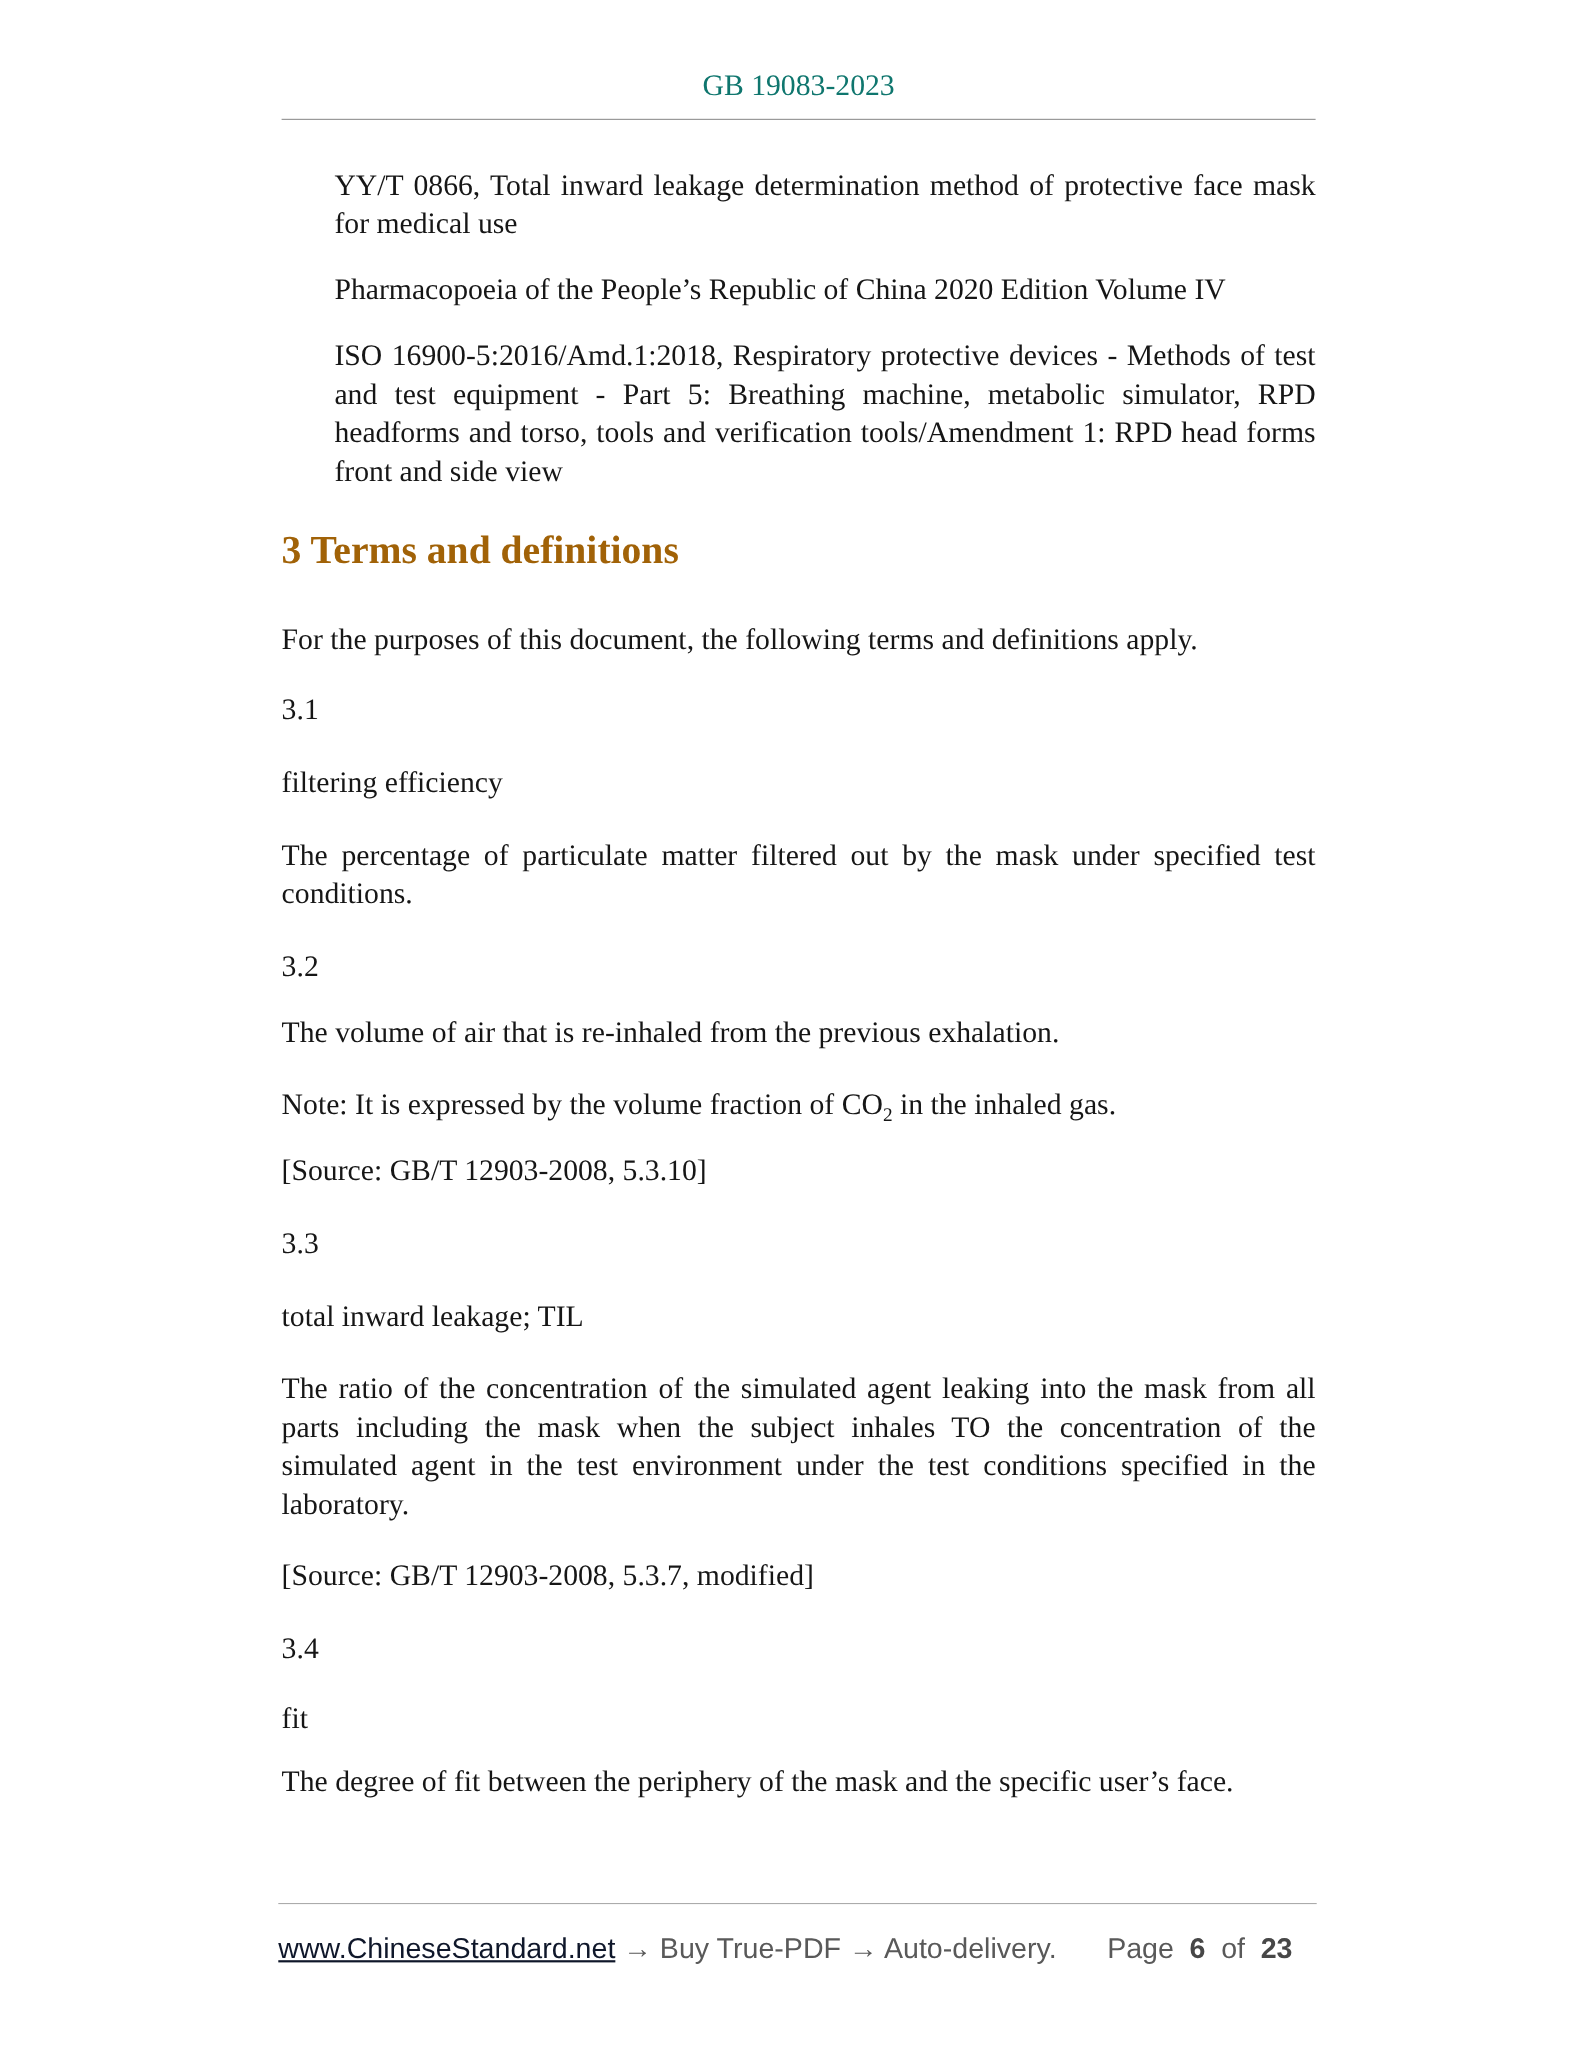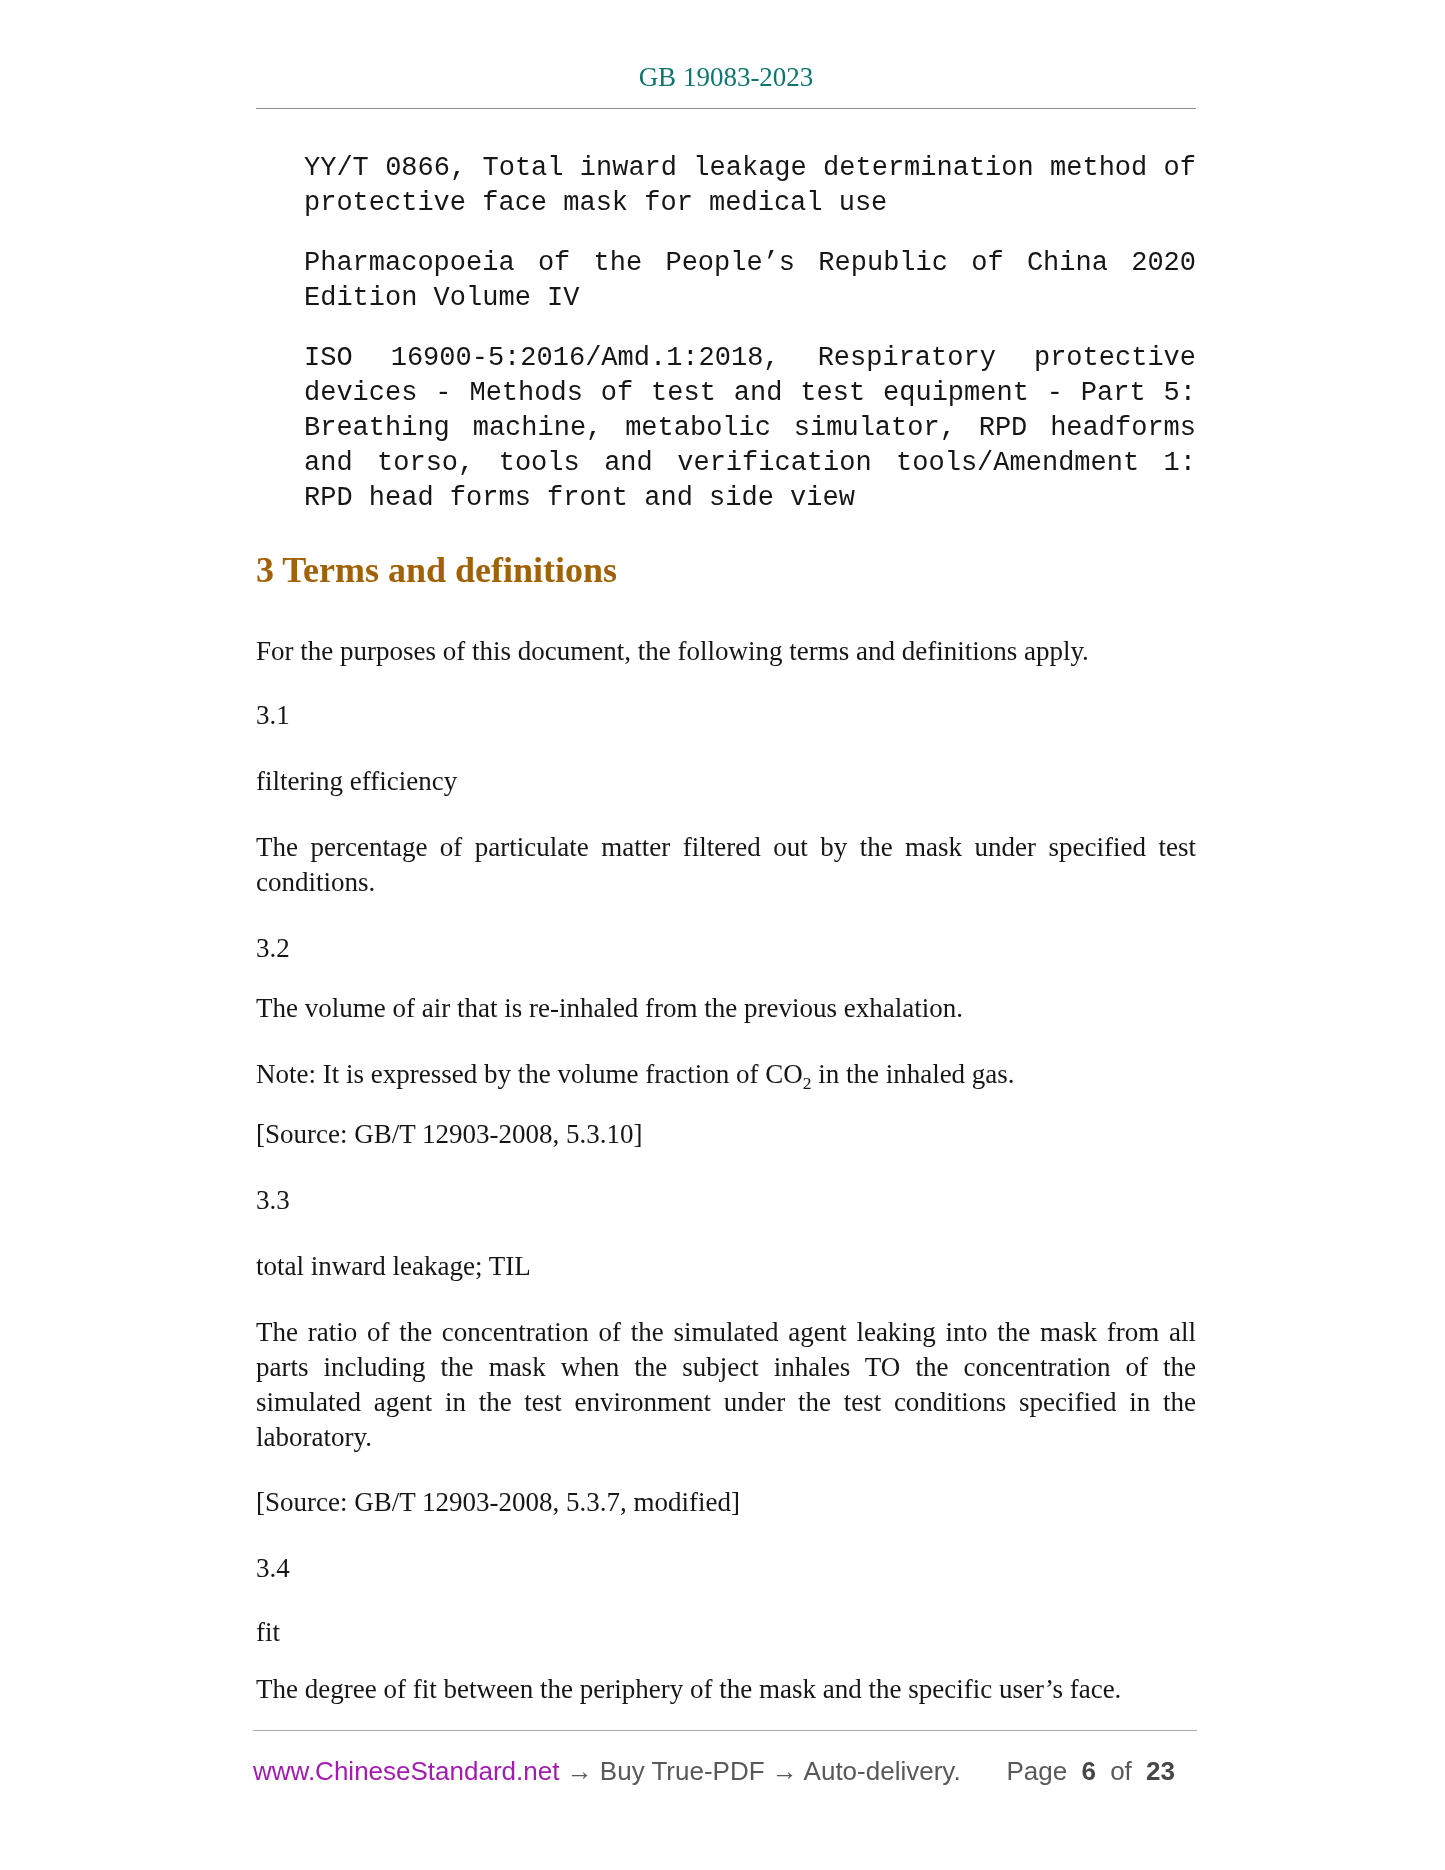--- a/index.html
+++ b/index.html
@@ -35,21 +35,20 @@
     margin: 16px 0 0 0;
   }
   p { margin: 0; }
   .body-par {
     font-size: 27px;
     line-height: 35px;
     text-align: justify;
   }
   .ref {
     margin-left: 48px;
-    font-family: Liberation Mono, monospace;
   }
   .section-heading {
     margin: 32px 0 0 0;
     font-size: 36px;
     line-height: 44px;
     font-weight: bold;
     color: #a16207;
   }
   .bold { font-weight: normal; }
   sub.co2 {
@@ -77,21 +76,22 @@
   }
   .footer-row {
     margin-top: 24px;
     display: flex;
     justify-content: space-between;
     align-items: baseline;
     font-size: 26px;
     line-height: 32px;
   }
   .footer-link {
-    color: #a21caf;
+    color: #0f172a;
+    text-decoration: underline;
     cursor: pointer;
   }
   .page-indicator {
     padding-right: 22px;
     word-spacing: 7px;
   }
   .page-num {
     font-weight: bold;
     color: #474747;
   }

